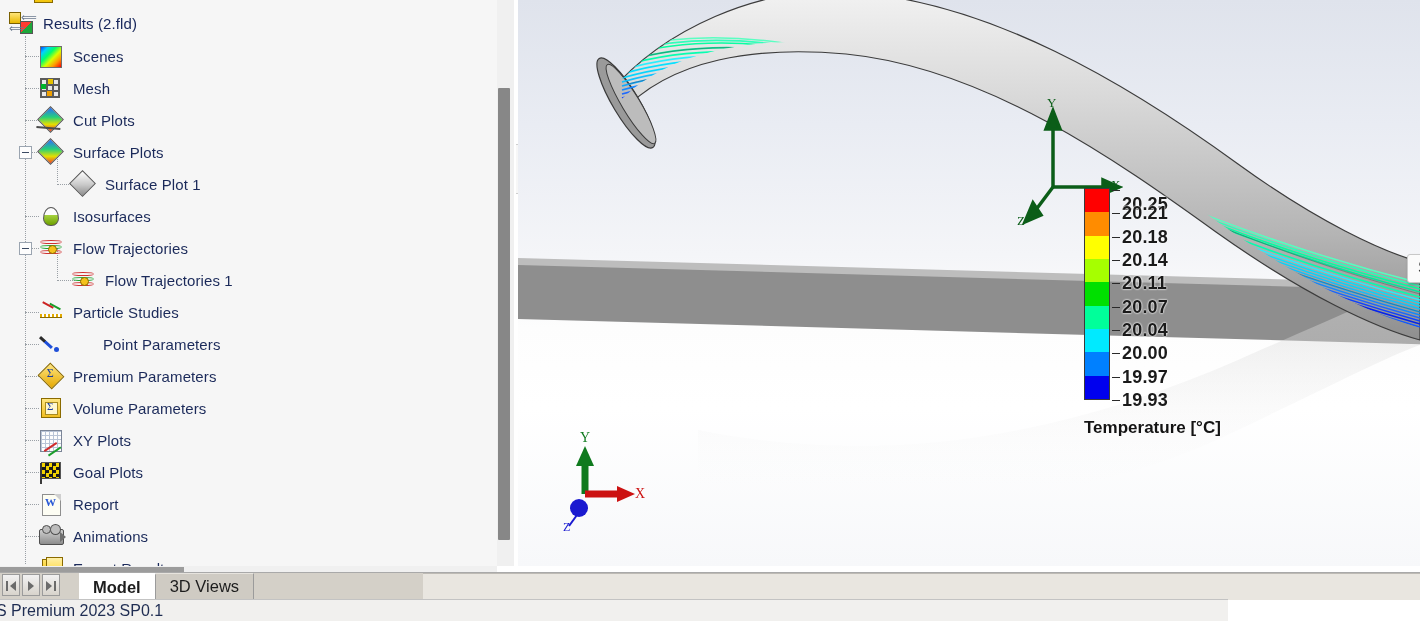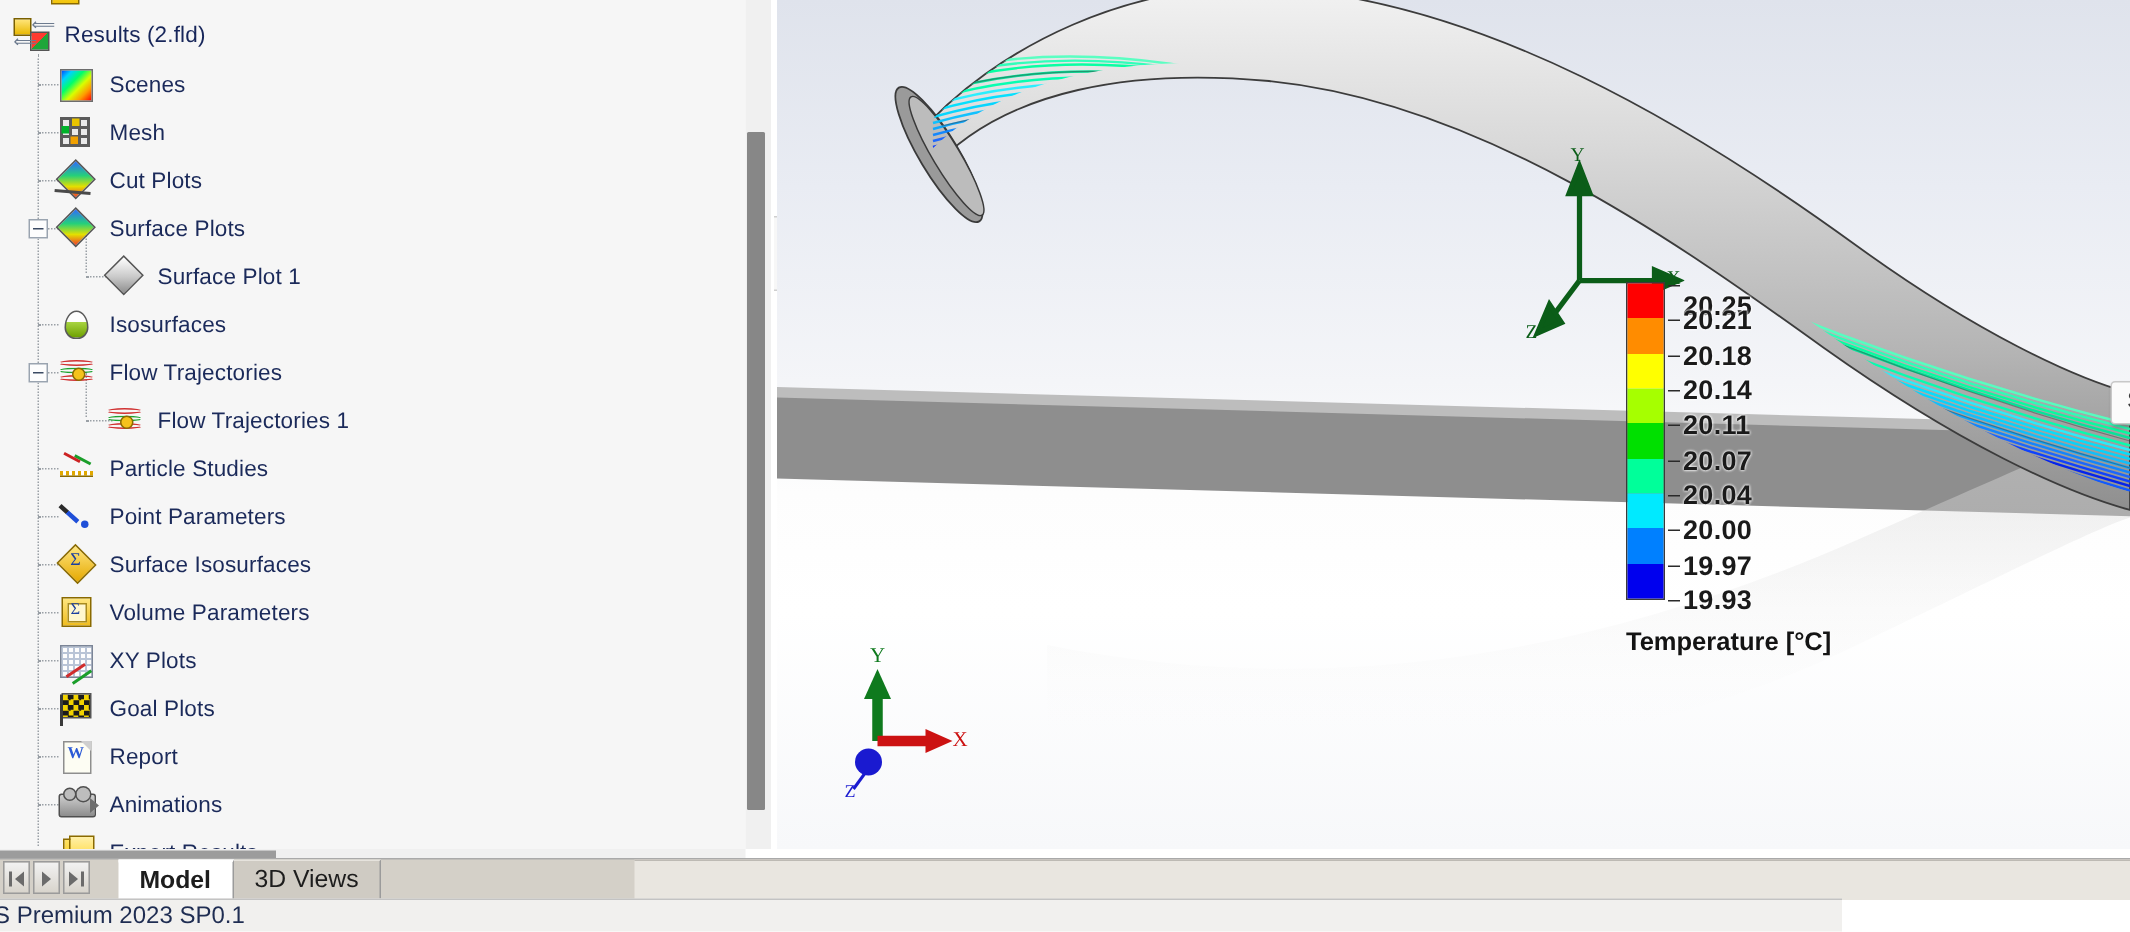--- a/index.html
+++ b/index.html
@@ -504,32 +504,32 @@
           <span class="tree-label">Flow Trajectories 1</span>
         </div>
         <div class="dashed-h" style="left: 25px; top: 312px; width: 14px;"></div>
         <div class="tree-row" style="top: 296px; left: 38px;">
           <span class="tree-icon">
             <span class="ic-particle"></span>
           </span>
           <span class="tree-label">Particle Studies</span>
         </div>
         <div class="dashed-h" style="left: 25px; top: 344px; width: 14px;"></div>
-        <div class="tree-row" style="top: 328px; left: 38px;">
+        <div class="tree-row" style="top: 328px; left: 38px; gap: 30px;">
           <span class="tree-icon">
             <span class="ic-point"></span>
           </span>
           <span class="tree-label">Point Parameters</span>
         </div>
         <div class="dashed-h" style="left: 25px; top: 376px; width: 14px;"></div>
         <div class="tree-row" style="top: 360px; left: 38px;">
           <span class="tree-icon">
             <span class="ic-surfparam"></span>
           </span>
-          <span class="tree-label">Surface Isosurfaces</span>
+          <span class="tree-label">Premium Parameters</span>
         </div>
         <div class="dashed-h" style="left: 25px; top: 408px; width: 14px;"></div>
         <div class="tree-row" style="top: 392px; left: 38px;">
           <span class="tree-icon">
             <span class="ic-volparam"></span>
           </span>
           <span class="tree-label">Volume Parameters</span>
         </div>
         <div class="dashed-h" style="left: 25px; top: 440px; width: 14px;"></div>
         <div class="tree-row" style="top: 424px; left: 38px;">

